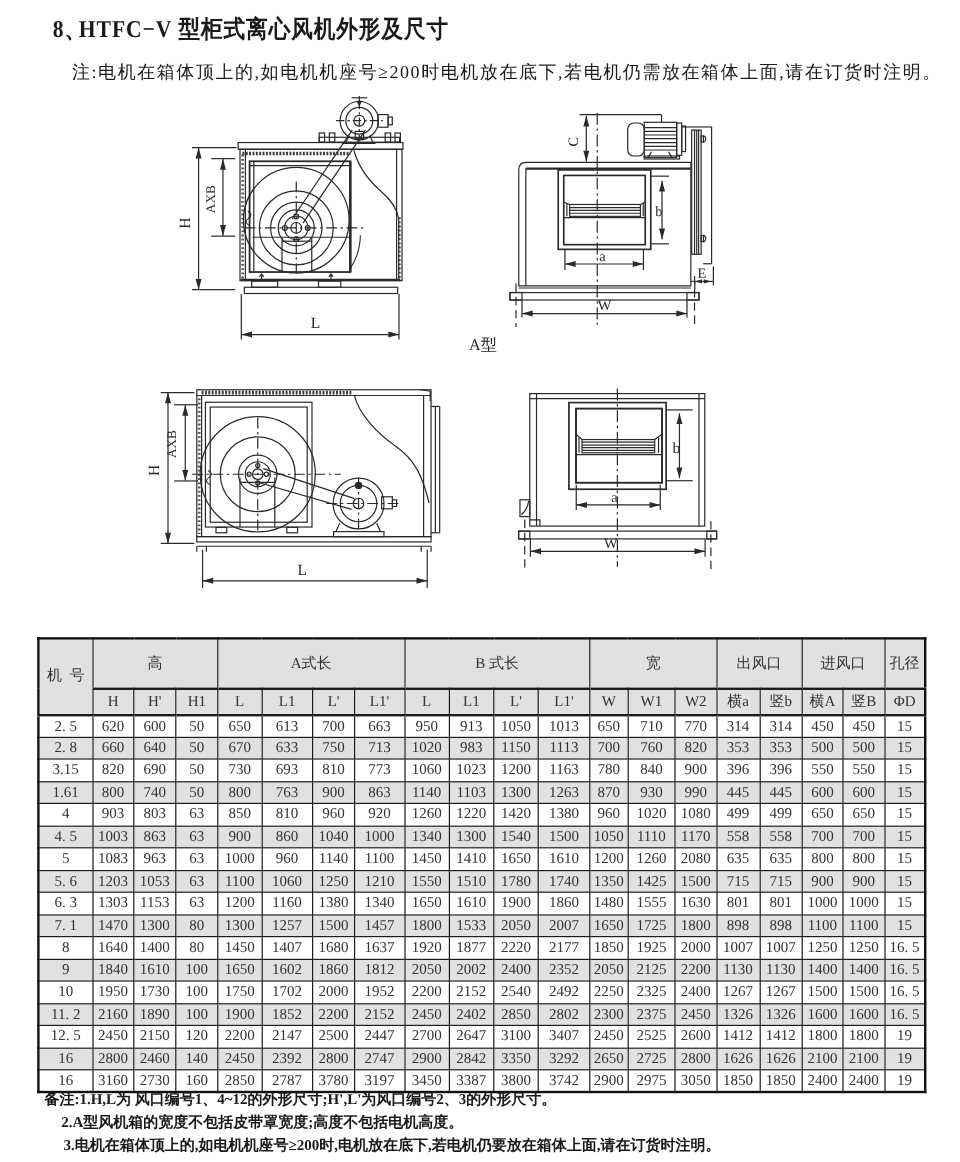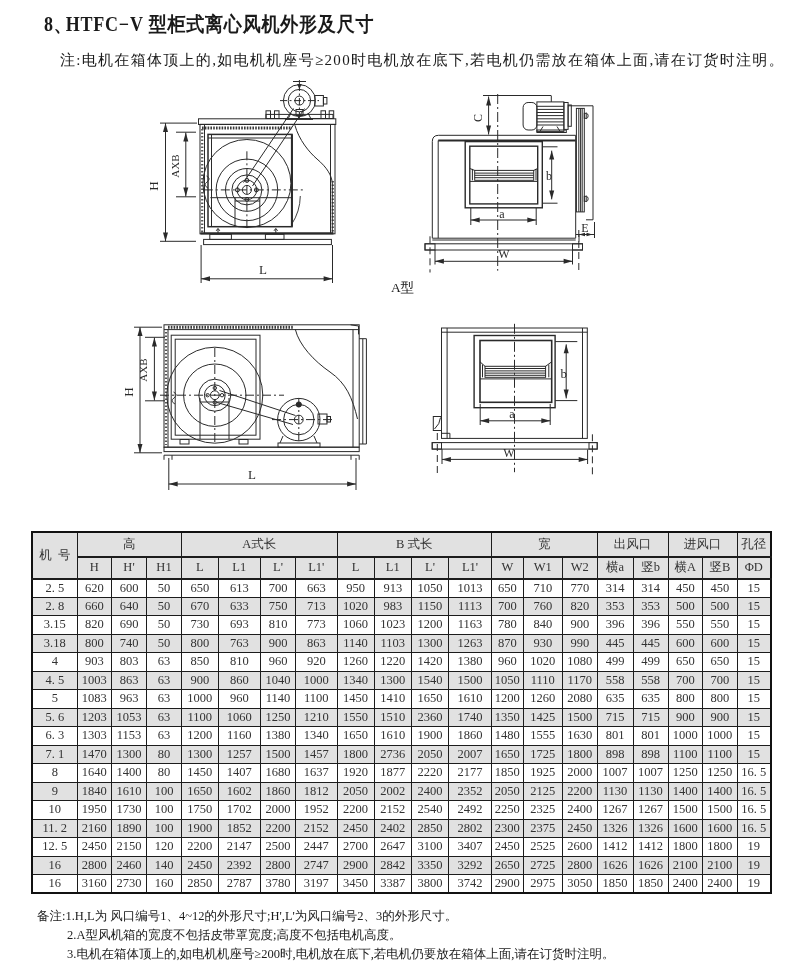--- a/index.html
+++ b/index.html
@@ -9,24 +9,24 @@
   #note{position:absolute;left:60px;top:51px;font-size:15px;letter-spacing:1.3px;}
   #draw{position:absolute;left:0;top:0;}
   table{border-collapse:collapse;table-layout:fixed;position:absolute;
         left:31px;top:531px;width:739px;font-size:12.5px;border:2px solid #111;}
   tr.hd1 th{border-bottom-width:2px;}
   tr.hd2 th{border-bottom-width:2px;}
   td,th{border:1px solid #1c1c1c;color:#333;text-align:center;padding:0;font-weight:normal;
         overflow:hidden;white-space:nowrap;}
   th{background:#e1e1e1;}
   tr.g td{background:#e1e1e1;}
-  tr.hd1{height:25px;font-family:Liberation Serif, serif;}
+  tr.hd1{height:42px;font-family:Liberation Serif, serif;}
   tr.hd2{height:21.5px;}
   tr.dr{height:18.5px;padding-left:40px;}
-  #notes{position:absolute;left:37px;top:907px;font-size:12.5px;line-height:19px;}
+  #notes{position:absolute;left:37px;top:907px;font-size:12.5px;line-height:19px;font-weight:bold;}
 </style>
 </head>
 <body>
 <div id="title">8<span style="margin-right:-7px">、</span>HTFC−V 型柜式离心风机外形及尺寸</div>
 <div id="note">注:电机在箱体顶上的,如电机机座号≥200时电机放在底下,若电机仍需放在箱体上面,请在订货时注明。</div>
 
 <svg id="draw" width="800" height="525" viewBox="0 0 800 525" fill="none" stroke="#2a2a2a" stroke-width="1">
 <defs>
 <marker id="ae" markerWidth="10" markerHeight="7" refX="9.3" refY="3.5" orient="auto" markerUnits="userSpaceOnUse">
   <path d="M0.4,1 L9.4,3.5 L0.4,6 z" fill="#2a2a2a" stroke="none"></path>
@@ -433,21 +433,21 @@
         <td>780</td>
         <td>840</td>
         <td>900</td>
         <td>396</td>
         <td>396</td>
         <td>550</td>
         <td>550</td>
         <td>15</td>
       </tr>
 <tr class="dr g">
-        <td>3.18</td>
+        <td>1.61</td>
         <td>800</td>
         <td>740</td>
         <td>50</td>
         <td>800</td>
         <td>763</td>
         <td>900</td>
         <td>863</td>
         <td>1140</td>
         <td>1103</td>
         <td>1300</td>
@@ -531,21 +531,21 @@
         <td>5. 6</td>
         <td>1203</td>
         <td>1053</td>
         <td>63</td>
         <td>1100</td>
         <td>1060</td>
         <td>1250</td>
         <td>1210</td>
         <td>1550</td>
         <td>1510</td>
-        <td>2360</td>
+        <td>1780</td>
         <td>1740</td>
         <td>1350</td>
         <td>1425</td>
         <td>1500</td>
         <td>715</td>
         <td>715</td>
         <td>900</td>
         <td>900</td>
         <td>15</td>
       </tr>
@@ -574,21 +574,21 @@
 <tr class="dr g">
         <td>7. 1</td>
         <td>1470</td>
         <td>1300</td>
         <td>80</td>
         <td>1300</td>
         <td>1257</td>
         <td>1500</td>
         <td>1457</td>
         <td>1800</td>
-        <td>2736</td>
+        <td>1533</td>
         <td>2050</td>
         <td>2007</td>
         <td>1650</td>
         <td>1725</td>
         <td>1800</td>
         <td>898</td>
         <td>898</td>
         <td>1100</td>
         <td>1100</td>
         <td>15</td>
@@ -745,15 +745,15 @@
         <td>1850</td>
         <td>2400</td>
         <td>2400</td>
         <td>19</td>
       </tr>
 </tbody>
   </table>
 
 <div id="notes">
 <div>备注:1.H,L为 风口编号1、4~12的外形尺寸;H',L'为风口编号2、3的外形尺寸。</div>
-<div style="margin-left:30px">2.A型风机箱的宽度不包括皮带罩宽度;高度不包括电机高度。</div>
-<div style="margin-left:30px">3.电机在箱体顶上的,如电机机座号≥200时,电机放在底下,若电机仍要放在箱体上面,请在订货时注明。</div>
+<div style="margin-left:14px">2.A型风机箱的宽度不包括皮带罩宽度;高度不包括电机高度。</div>
+<div style="margin-left:16px">3.电机在箱体顶上的,如电机机座号≥200时,电机放在底下,若电机仍要放在箱体上面,请在订货时注明。</div>
 </div>
 
 </body></html>

